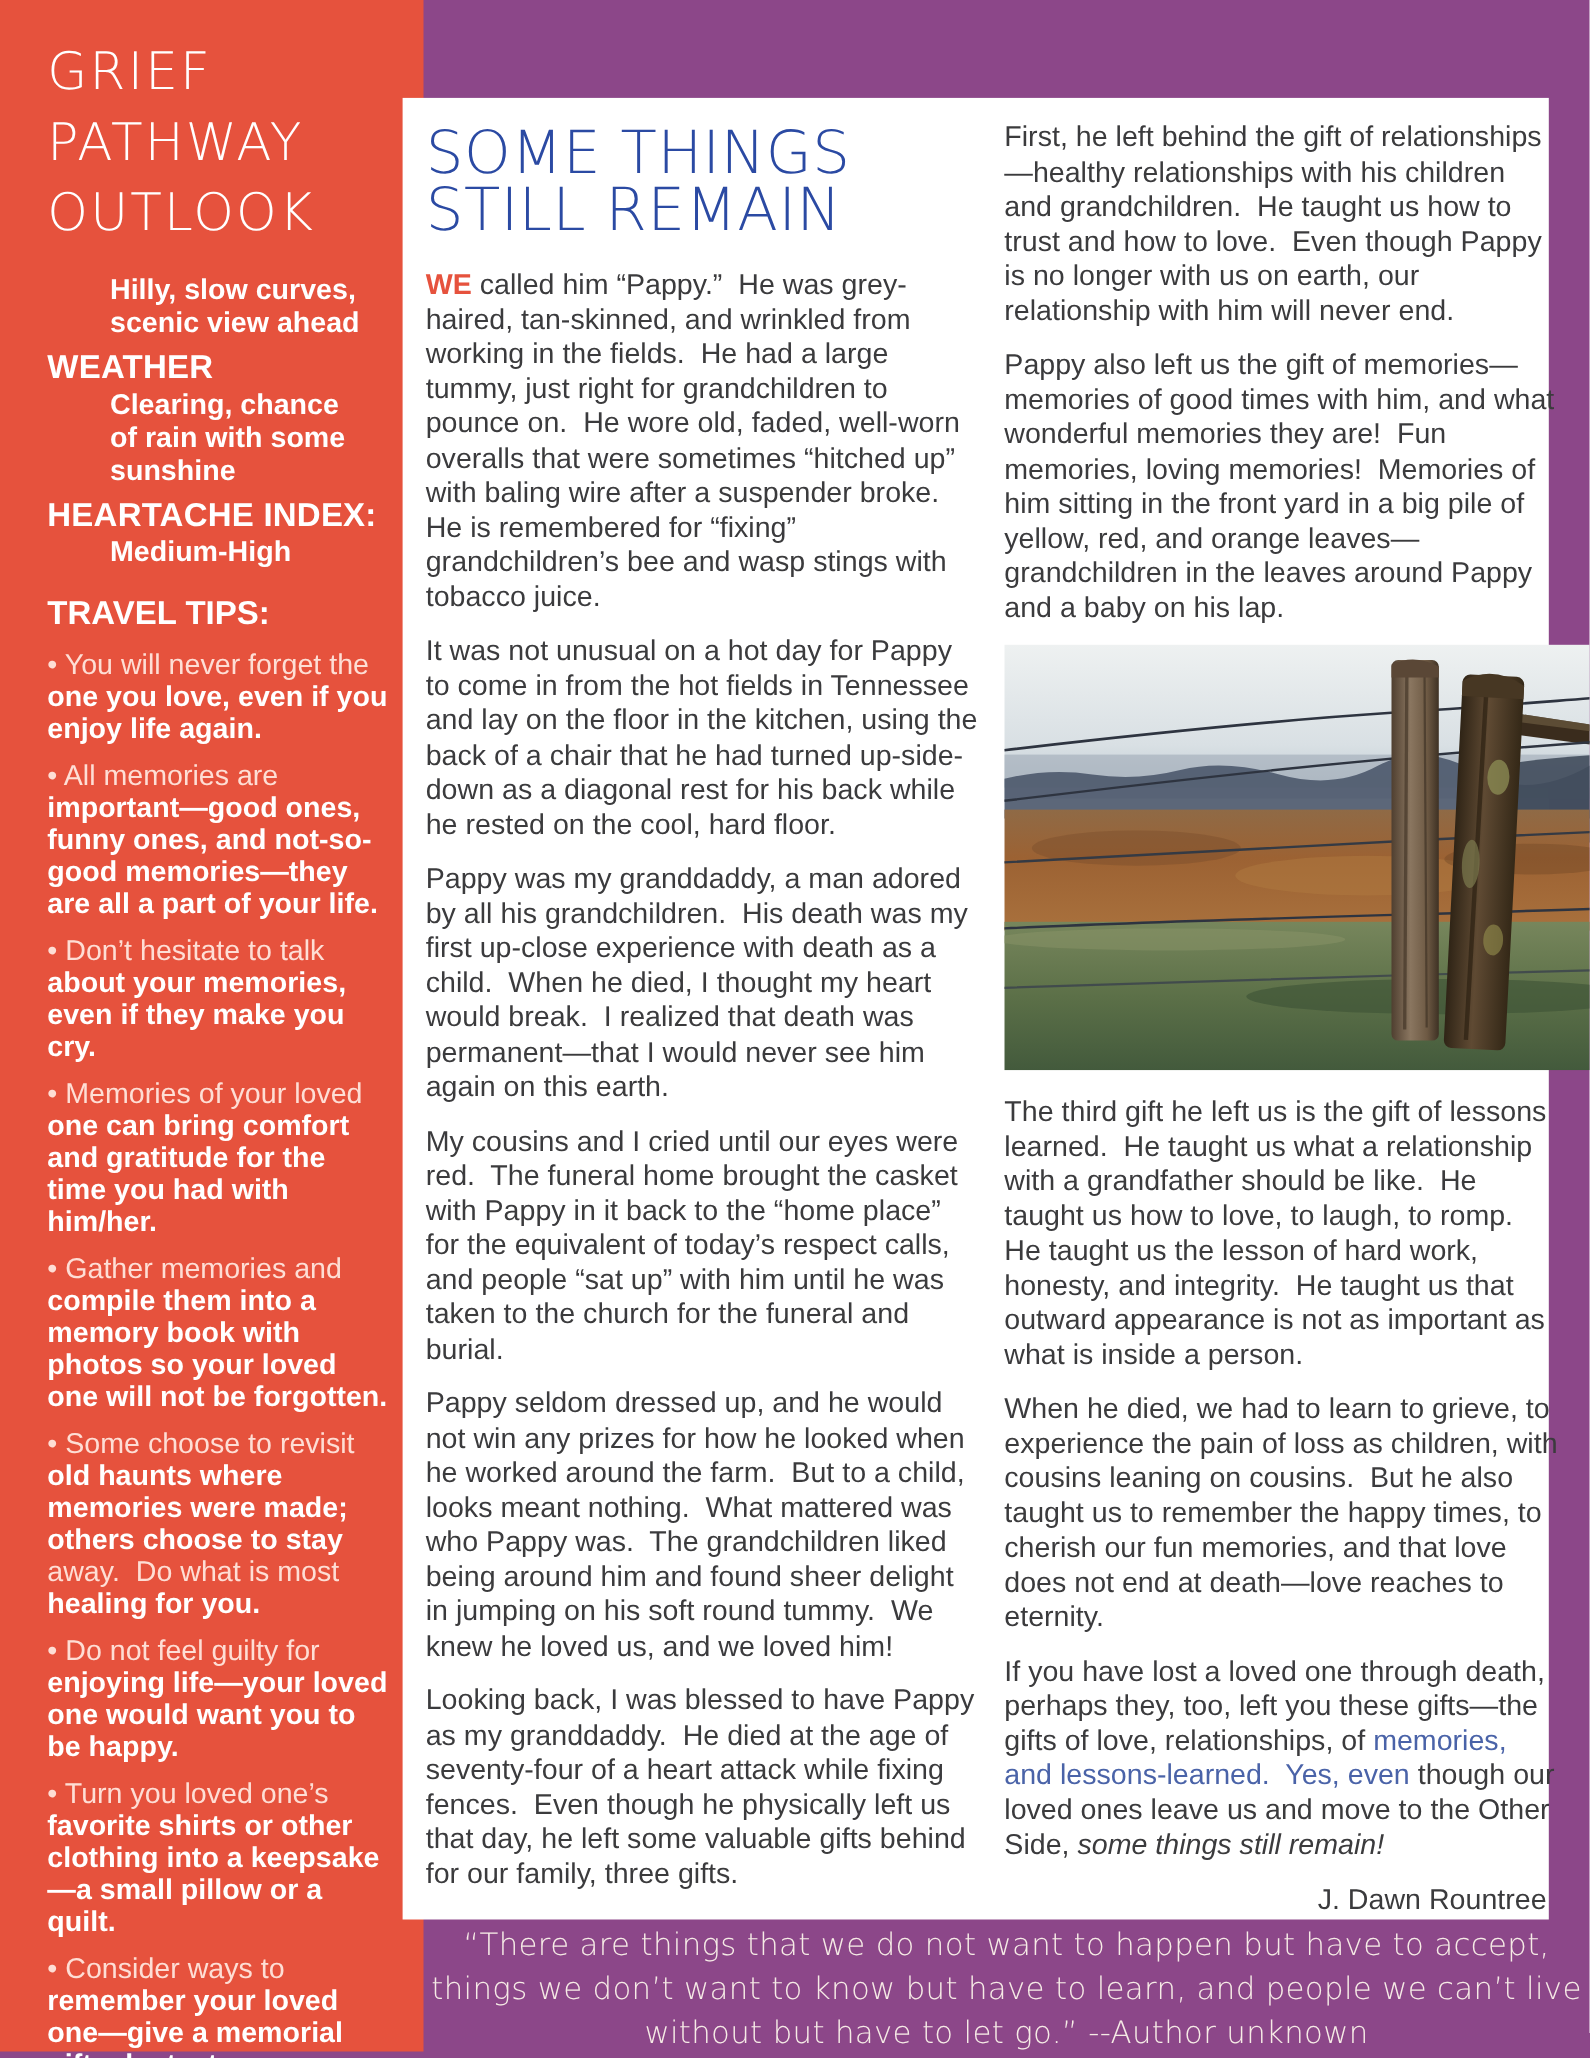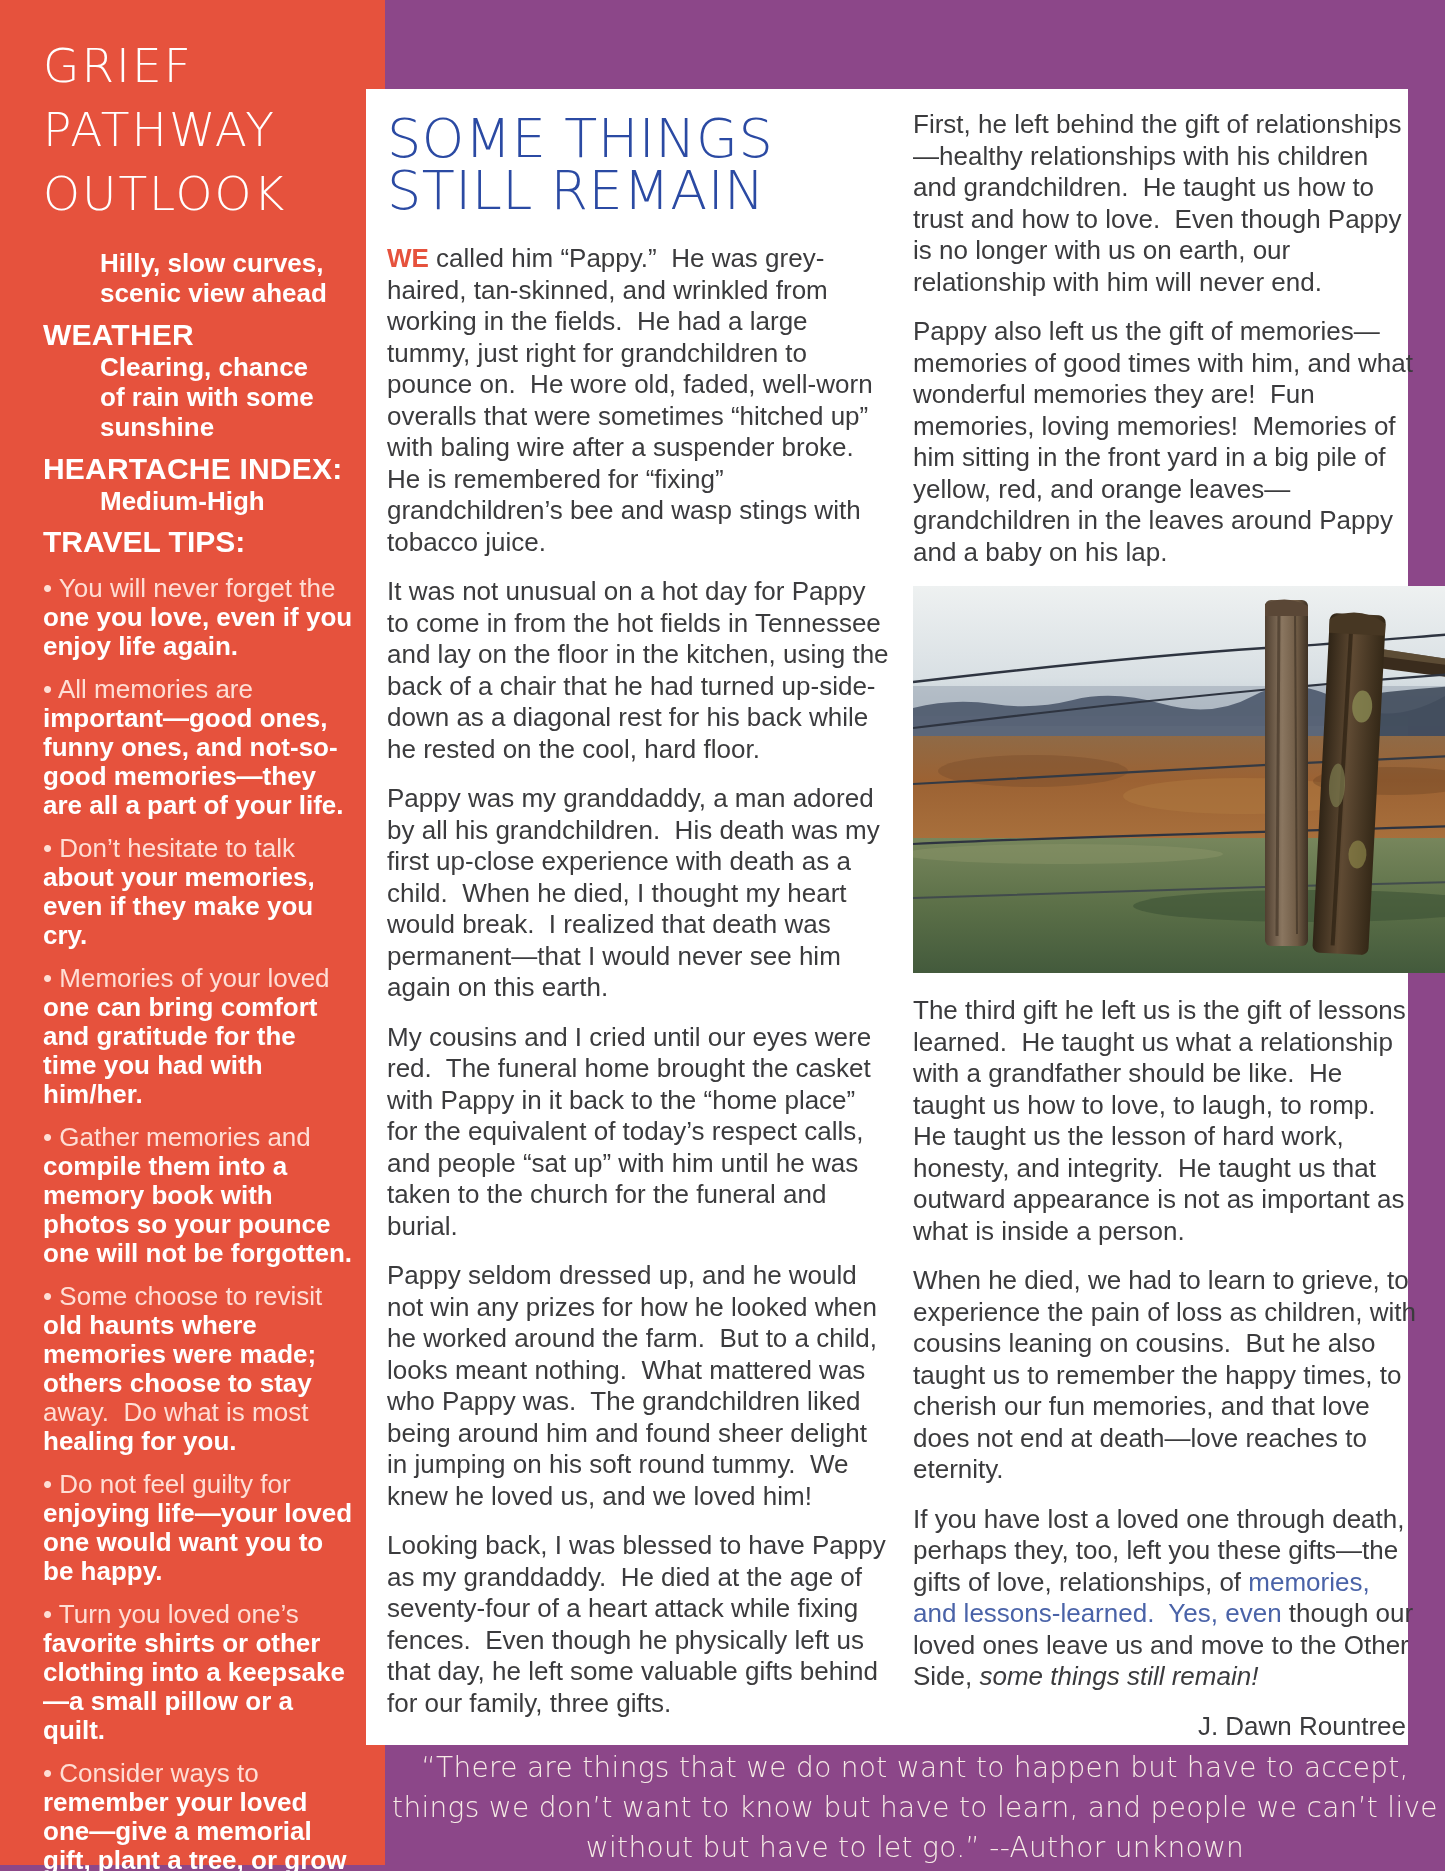--- a/index.html
+++ b/index.html
@@ -15,21 +15,21 @@
   
   .red-sidebar{position:absolute;left:0;top:0;width:385px;height:1865px;background:var(--accent_red);}
   .sidebar-inner{position:absolute;left:43px;top:34px;width:312px;color:#fff;}
   .sb-title-line{
     font-family:"DejaVu Sans",sans-serif;font-weight:200;
     font-size:47px;line-height:64px;letter-spacing:2px;color:#fff;
   }
   .sb-sections{margin-top:22px;}
   .sb-heading{font-size:30px;font-weight:bold;line-height:35px;margin-top:9px;letter-spacing:.2px;}
   .sb-value{font-size:26px;font-weight:bold;line-height:30px;margin-left:57px;}
-  .tips-heading{font-size:30px;font-weight:bold;line-height:36px;margin-top:8px;}
+  .tips-heading{font-size:30px;font-weight:bold;line-height:36px;margin-top:24px;}
   .tip{font-size:26px;line-height:29px;margin-top:14px;white-space:pre-wrap;}
   .tip-lead{font-weight:400;color:rgba(255,230,221,0.95);}
   .tip-strong{font-weight:bold;color:#ffffff;}
   
   .content{position:absolute;left:366px;top:89px;width:1042px;height:1656px;background:#ffffff;}
   .cols{display:flex;padding:20px 0 0 21px;}
   .col1{width:503px;flex:none;margin-right:23px;}
   .col2{width:503px;flex:none;}
   .article-title-line{
     font-family:"DejaVu Sans",sans-serif;font-weight:200;
@@ -75,21 +75,21 @@
         <div class="sb-value">sunshine</div>
         <div class="sb-heading">HEARTACHE INDEX:</div>
         <div class="sb-value">Medium-High</div>
       </div>
     <div class="tips-heading">TRAVEL TIPS:</div>
     <div>
         <div class="tip"><span class="tip-lead">• </span><span class="tip-lead">You will never forget the </span><span class="tip-strong">one you love, even if you enjoy life again.</span></div>
         <div class="tip"><span class="tip-lead">• </span><span class="tip-lead">All memories are </span><span class="tip-strong">important—good ones, funny ones, and not-so-good memories—they are all a part of your life.</span></div>
         <div class="tip"><span class="tip-lead">• </span><span class="tip-lead">Don’t hesitate to talk </span><span class="tip-strong">about your memories, even if they make you cry.</span></div>
         <div class="tip"><span class="tip-lead">• </span><span class="tip-lead">Memories of your loved </span><span class="tip-strong">one can bring comfort and gratitude for the time you had with him/her.</span></div>
-        <div class="tip"><span class="tip-lead">• </span><span class="tip-lead">Gather memories and </span><span class="tip-strong">compile them into a memory book with photos so your pounce one will not be forgotten.</span></div>
+        <div class="tip"><span class="tip-lead">• </span><span class="tip-lead">Gather memories and </span><span class="tip-strong">compile them into a memory book with photos so your loved one will not be forgotten.</span></div>
         <div class="tip"><span class="tip-lead">• </span><span class="tip-lead">Some choose to revisit </span><span class="tip-strong">old haunts where memories were made; others choose to stay </span><span class="tip-lead">away.  Do what is most </span><span class="tip-strong">healing for you.</span></div>
         <div class="tip"><span class="tip-lead">• </span><span class="tip-lead">Do not feel guilty for </span><span class="tip-strong">enjoying life—your loved one would want you to be happy.</span></div>
         <div class="tip"><span class="tip-lead">• </span><span class="tip-lead">Turn you loved one’s </span><span class="tip-strong">favorite shirts or other clothing into a keepsake—a small pillow or a quilt.</span></div>
         <div class="tip"><span class="tip-lead">• </span><span class="tip-lead">Consider ways to </span><span class="tip-strong">remember your loved one—give a memorial gift, plant a tree, or grow a flower garden.</span></div>
       </div>
 
   </div>
 </div>
 
 <div class="content">

